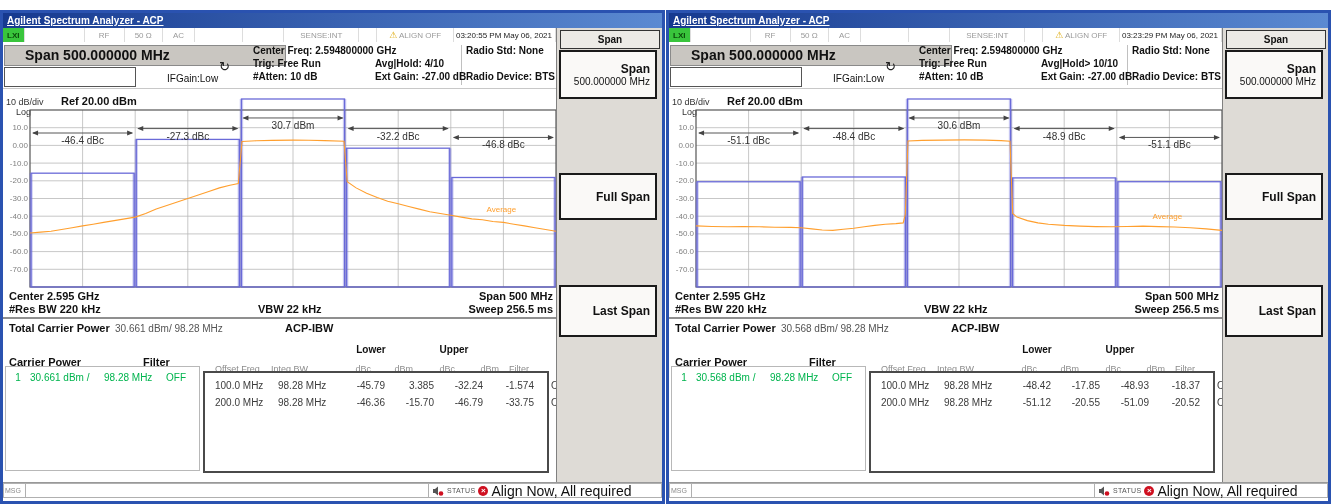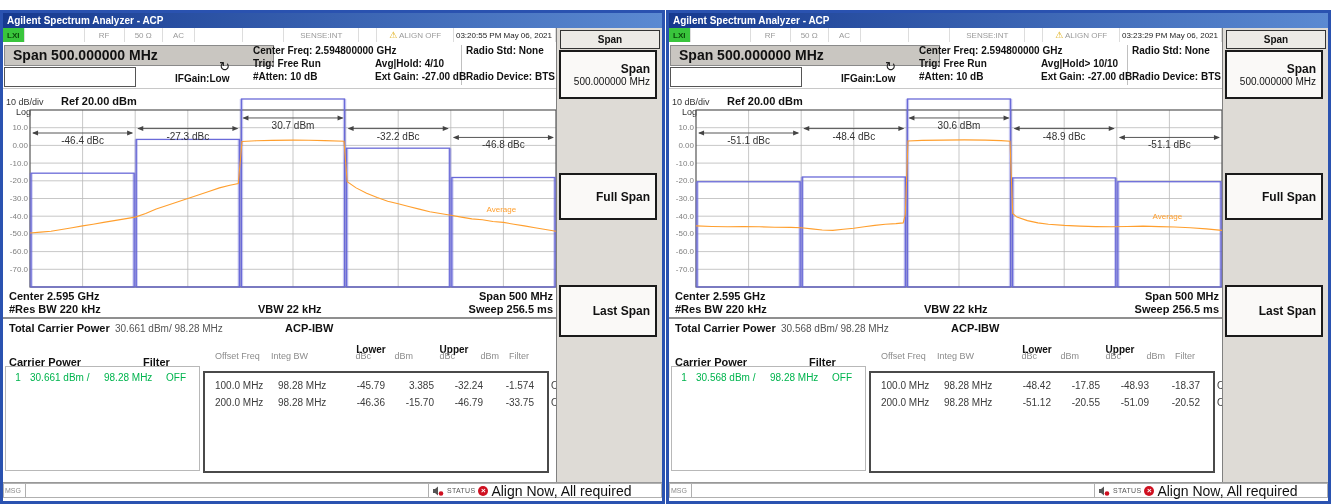--- a/index.html
+++ b/index.html
@@ -1,50 +1,50 @@
 <!DOCTYPE html>
 <html><head>
 <meta charset="utf-8">
 <style>
   html,body{margin:0;padding:0;}
   body{width:1331px;height:504px;position:relative;background:#ffffff;
        font-family:"Liberation Sans","DejaVu Sans",sans-serif;font-size:10px;color:#111;}
   .win{position:absolute;top:10px;width:659px;height:488px;border:3px solid #2a52b0;
        background:#fff;overflow:hidden;}
   .titlebar{height:15px;background:linear-gradient(90deg,#16398f,#5b8ad2);color:#fff;
-       font-size:10px;font-weight:bold;line-height:15px;padding-left:4px;}
+       font-size:10px;font-weight:bold;line-height:15px;padding-left:4px;text-decoration:underline;}
   .annbar{position:absolute;left:0;top:15px;width:553px;height:14px;background:#fff;
        display:flex;align-items:stretch;border-bottom:1px solid #b5b5b5;}
   .acell{border-right:1px solid #ddd;display:flex;align-items:center;justify-content:center;
        font-size:8px;color:#9a9a9a;white-space:nowrap;padding:0 2px;}
   .lxi{background:#39c53c;color:#0a4a0a;font-weight:bold;width:18px;}
   .atime{flex:1;color:#222;justify-content:flex-end;padding-right:3px;font-size:8px;}
   .warnglyph{color:#dca600;font-size:9px;margin-right:2px;}
   .measbar{position:absolute;left:0;top:29px;width:553px;height:46px;background:#fff;border-bottom:1px solid #c8c8c8;}
   .bigspan{position:absolute;left:1px;top:3px;width:260px;height:19px;background:#c9c6c1;
-       border:1px solid #8a8a8a;font-weight:bold;font-size:14px;line-height:19px;padding-left:8px;}
+       border:1px solid #8a8a8a;font-weight:bold;font-size:14px;line-height:19px;padding-left:20px;}
   .entrybox{position:absolute;left:1px;top:25px;width:130px;height:18px;background:#fff;border:1px solid #555;}
-  .ifgain{position:absolute;left:172px;top:31px;font-size:10px;font-weight:bold;}
+  .ifgain{position:absolute;left:164px;top:31px;font-size:10px;font-weight:normal;}
   .loop{position:absolute;left:216px;top:17px;font-size:13px;color:#222;}
   .info{position:absolute;left:250px;top:3px;width:303px;height:40px;font-weight:bold;font-size:10px;}
   .info span{position:absolute;white-space:nowrap;}
   .infodiv{position:absolute;left:208px;top:0;width:1px;height:40px;background:#c0c0c0;}
   .lbl-scale{position:absolute;left:3px;top:84px;font-size:9px;color:#333;}
   .lbl-ref{position:absolute;left:58px;top:82px;font-size:11px;font-weight:bold;}
   .lbl-log{position:absolute;left:13px;top:94px;font-size:9px;color:#333;}
   svg.plot{position:absolute;left:0;top:82px;width:553px;height:195px;}
   .frow{position:absolute;font-size:11px;font-weight:bold;white-space:nowrap;}
   .sep{position:absolute;top:304px;left:0;width:553px;height:2px;background:#8f8f8f;}
   .total-label{position:absolute;left:6px;top:309px;font-size:11px;font-weight:bold;}
   .total-value{position:absolute;left:112px;top:310px;font-size:10px;color:#555;}
   .mode{position:absolute;left:282px;top:309px;font-size:11px;font-weight:bold;text-align:center;}
   .lowup{position:absolute;top:331px;font-size:10px;font-weight:bold;text-align:center;}
   .cph{position:absolute;left:6px;top:343px;font-size:11px;font-weight:bold;}
   .flh{position:absolute;left:140px;top:343px;font-size:11px;font-weight:bold;}
-  .ohead{position:absolute;left:200px;top:338px;width:346px;display:grid;
+  .ohead{position:absolute;left:200px;top:351px;width:346px;display:grid;
        grid-template-columns:56px 62px 38px 42px 42px 44px 40px;padding:0 0 0 12px;
        font-size:9px;color:#8c8c8c;}
   .ohead span{white-space:nowrap;}
   .obox{position:absolute;left:200px;top:358px;width:342px;height:94px;border:2px solid #4a4a4a;background:#fff;padding-top:4px;}
   .orow{display:grid;grid-template-columns:56px 62px 38px 42px 42px 44px 40px;padding:0 0 0 10px;
        font-size:10px;color:#3c3c3c;height:17px;align-items:center;gap:7px;}
   .num{text-align:right;}
   .ctr{text-align:center;}
   .cbox{position:absolute;left:2px;top:353px;width:193px;height:100px;border:1px solid #b8b8b8;background:#fff;padding-top:3px;}
   .crow{display:grid;grid-template-columns:24px 74px 62px 30px;font-size:10px;height:15px;align-items:center;}

